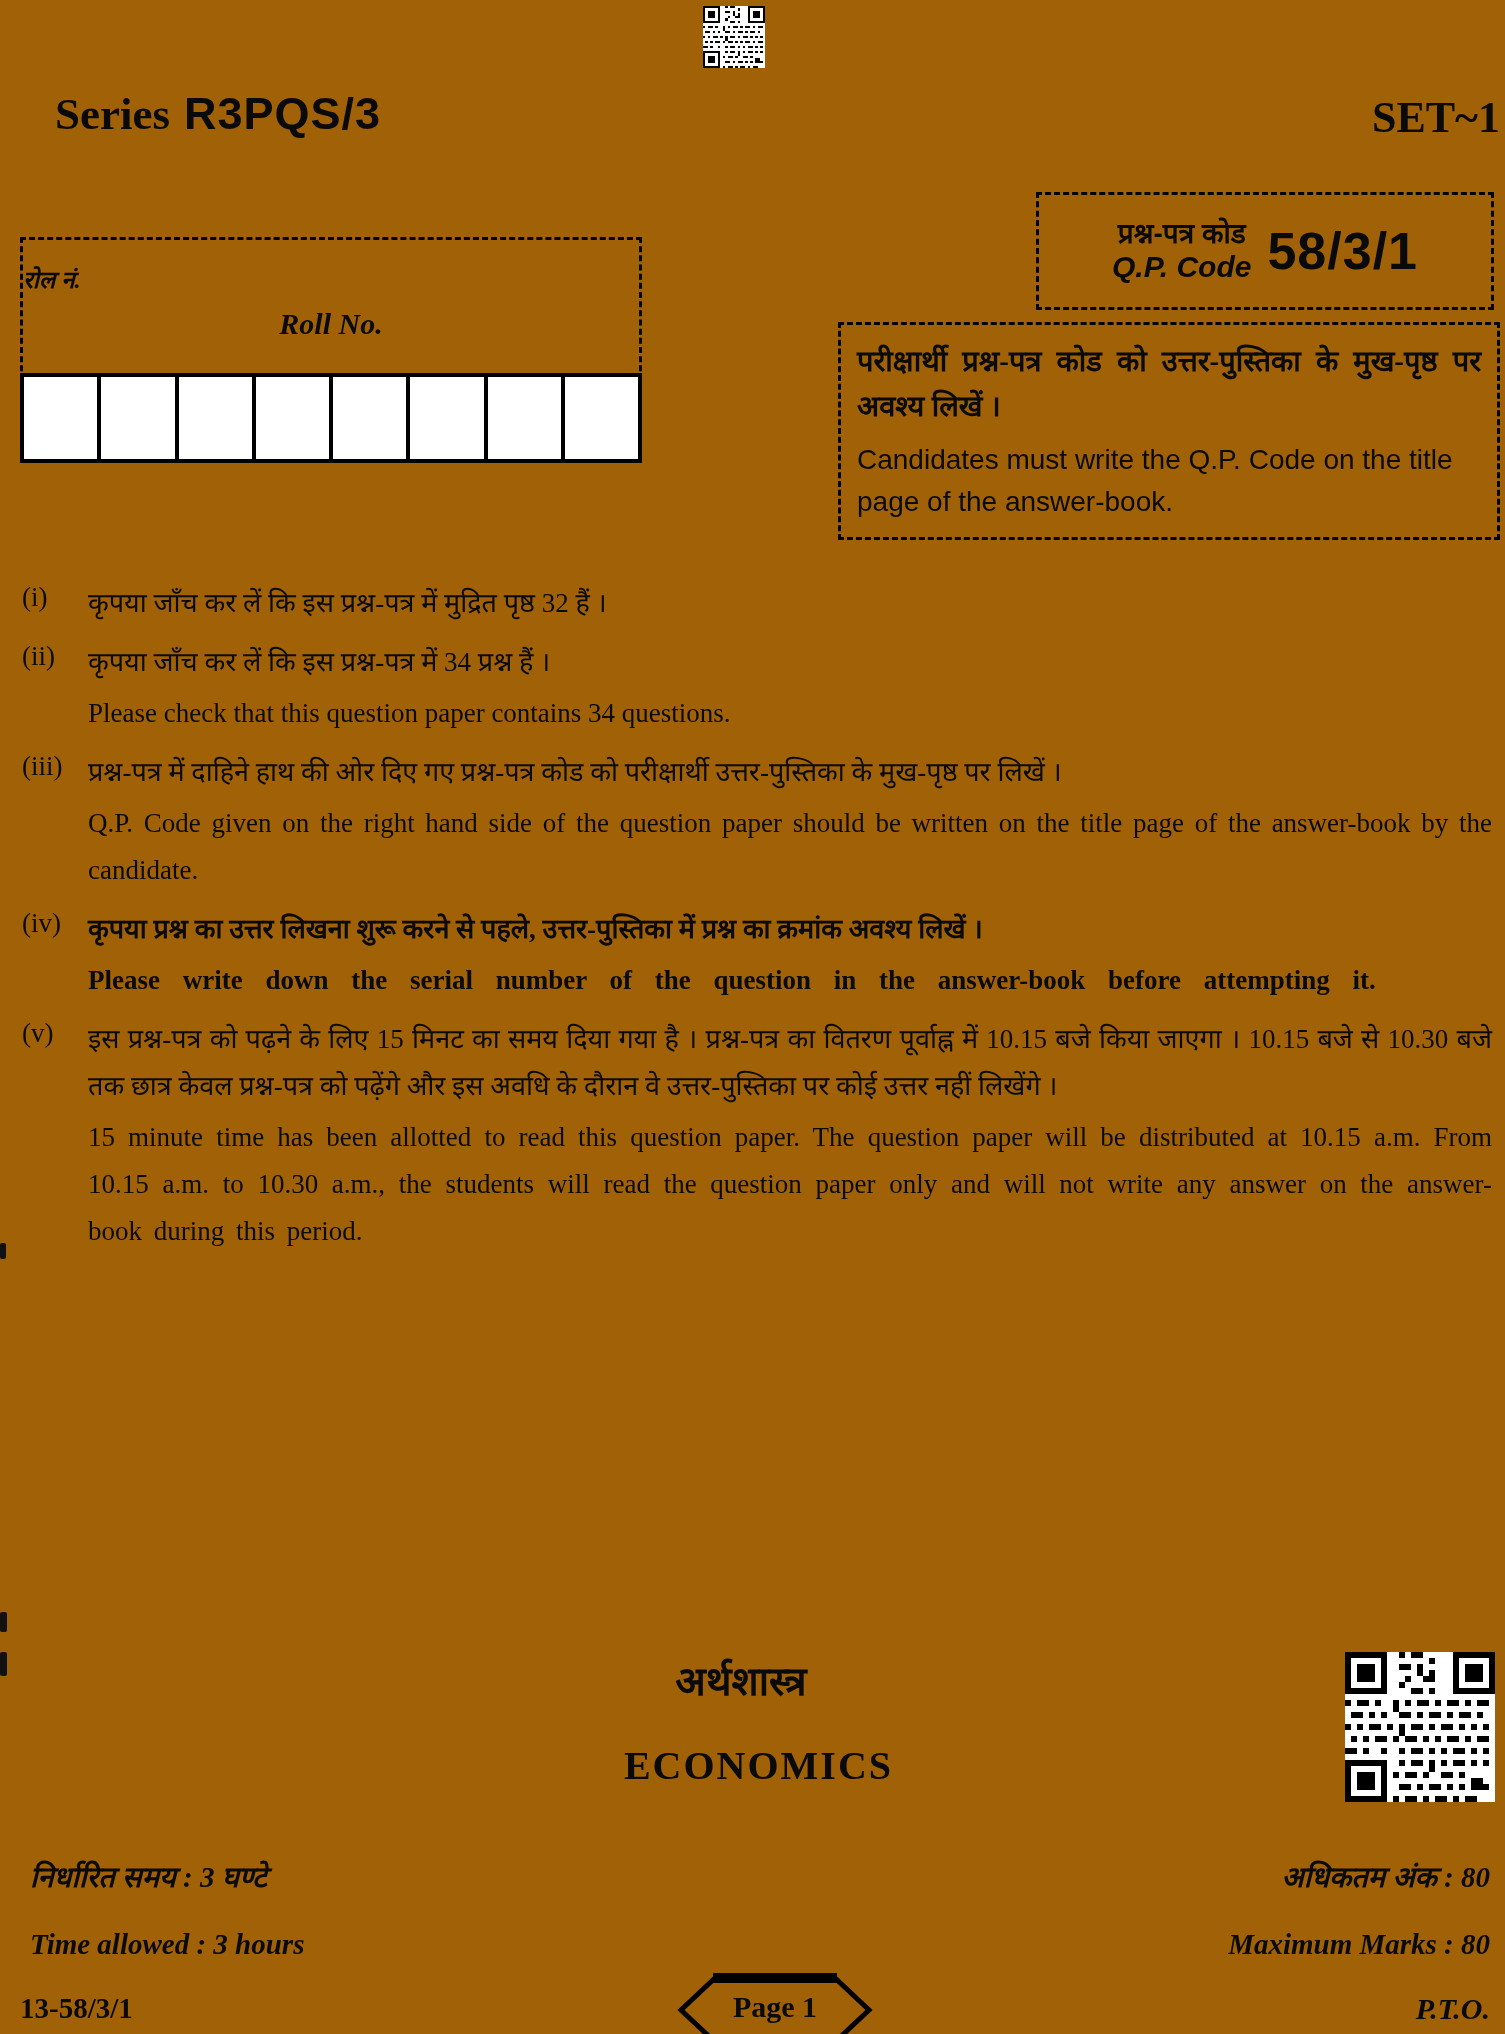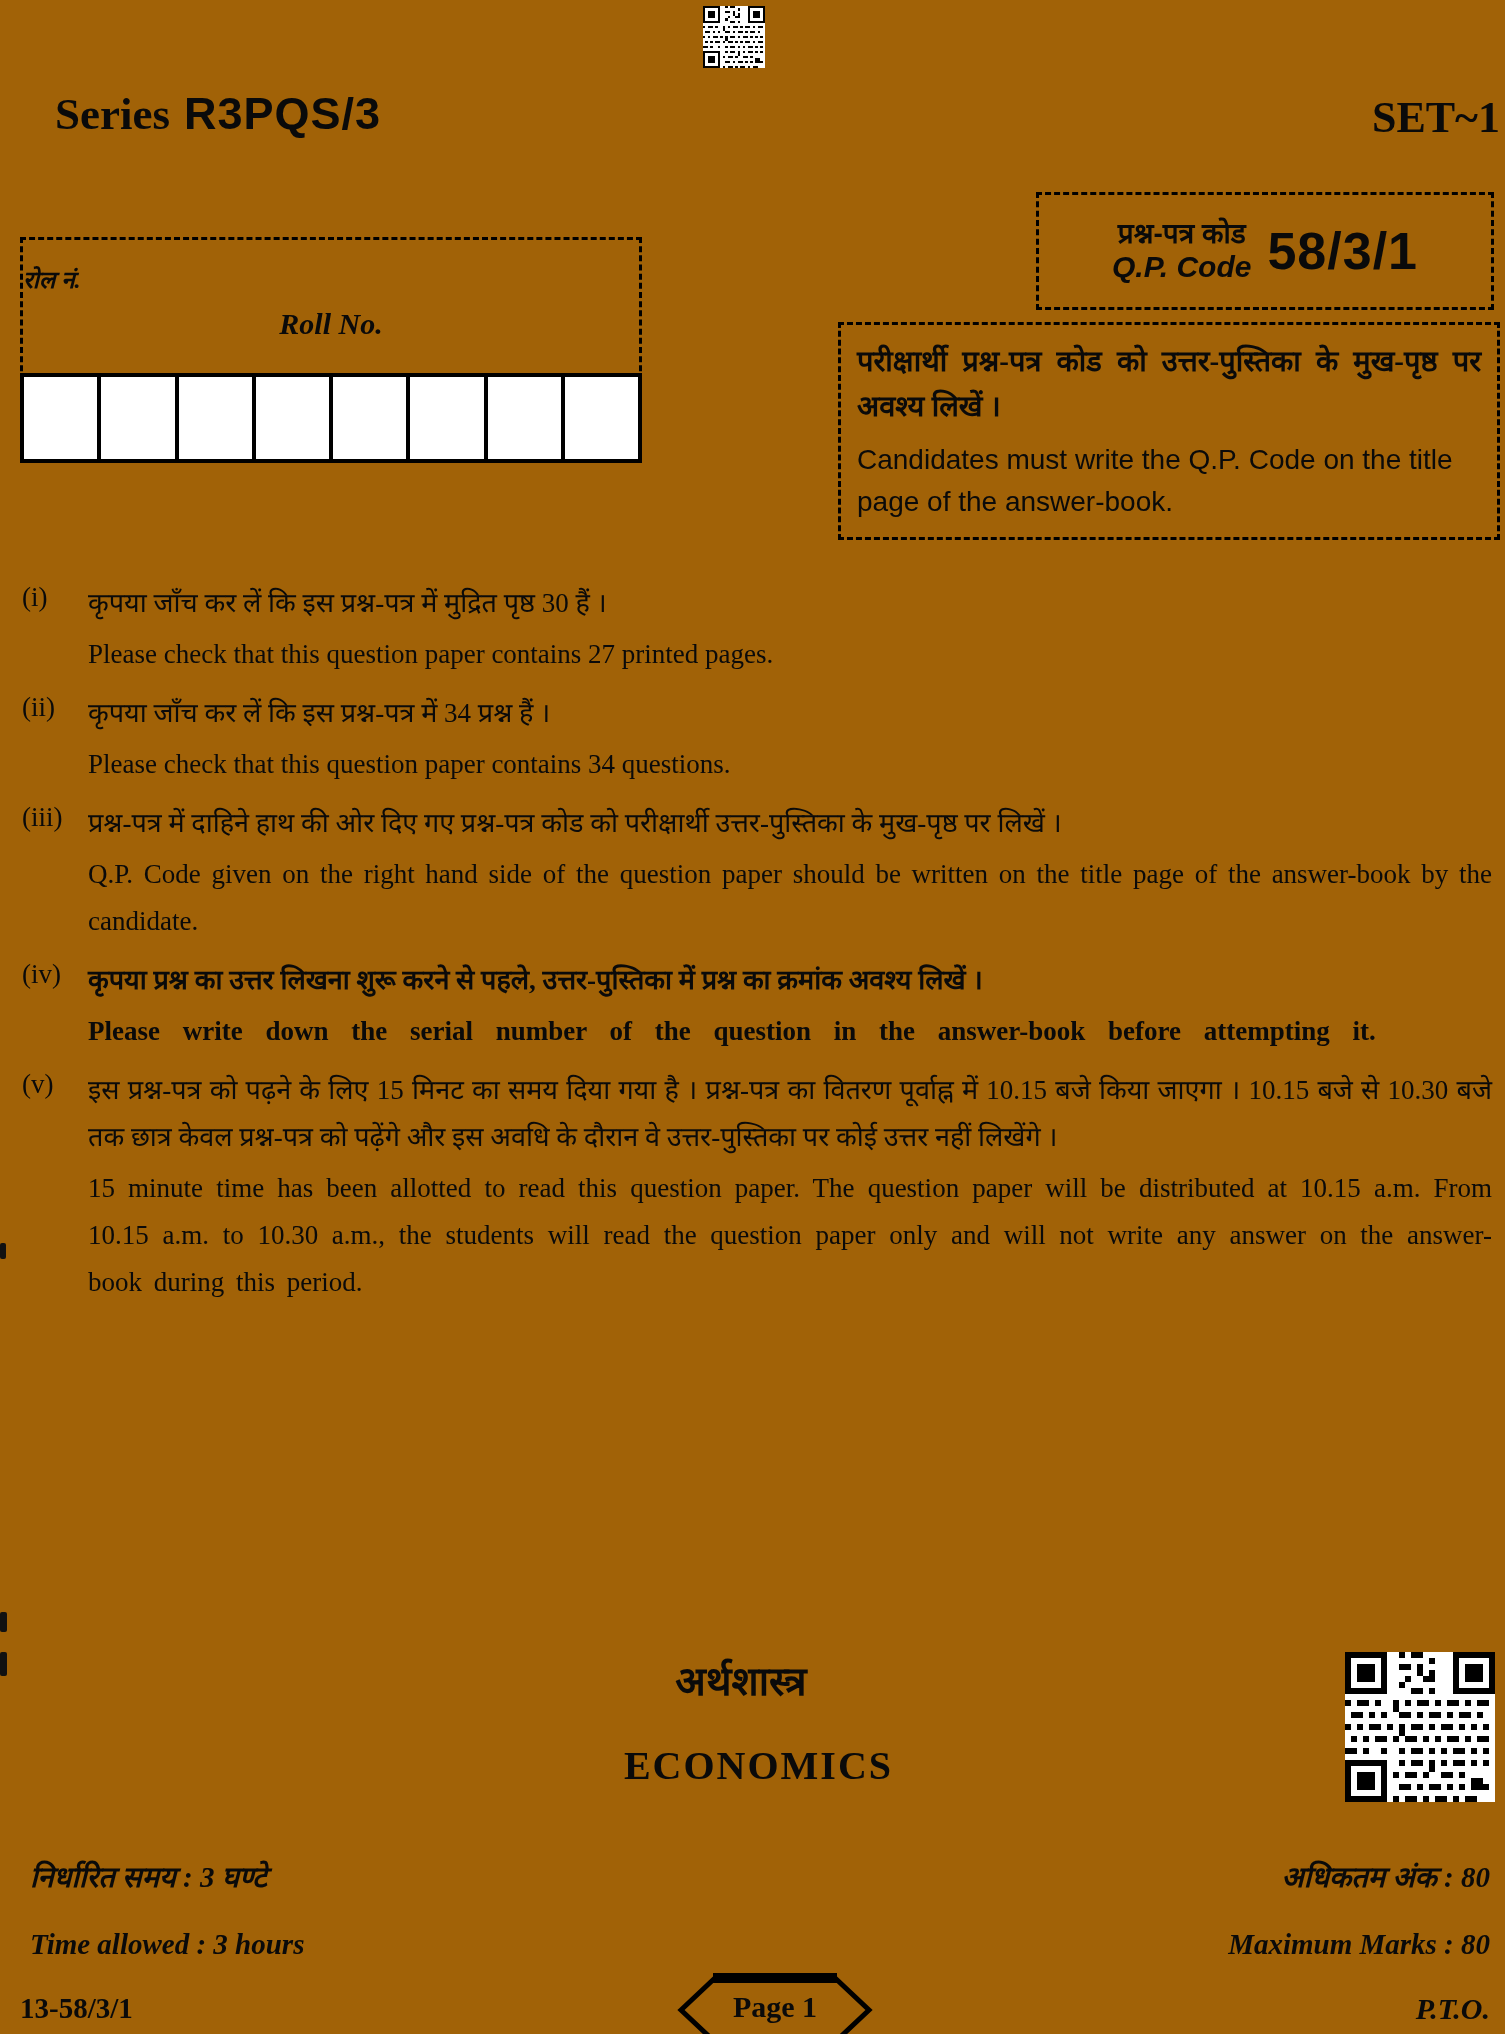--- a/index.html
+++ b/index.html
@@ -150,22 +150,21 @@
       <div class="roll-cell"></div>
       <div class="roll-cell"></div>
       <div class="roll-cell"></div>
     </div>
   </div>
 
   <div class="abs note">
 
     <div class="note-item">
       <span class="note-marker">(i)</span>
-      <div class="note-hindi">कृपया जाँच कर लें कि इस प्रश्न-पत्र में मुद्रित पृष्ठ 30 हैं ।</div>
-      <div class="note-english">Please check that this question paper contains 27 printed pages.</div>
+      <div class="note-hindi">कृपया जाँच कर लें कि इस प्रश्न-पत्र में मुद्रित पृष्ठ 32 हैं ।</div>
     </div>
 
     <div class="note-item">
       <span class="note-marker">(ii)</span>
       <div class="note-hindi">कृपया जाँच कर लें कि इस प्रश्न-पत्र में 34 प्रश्न हैं ।</div>
       <div class="note-english">Please check that this question paper contains 34 questions.</div>
     </div>
 
     <div class="note-item">
       <span class="note-marker">(iii)</span>

